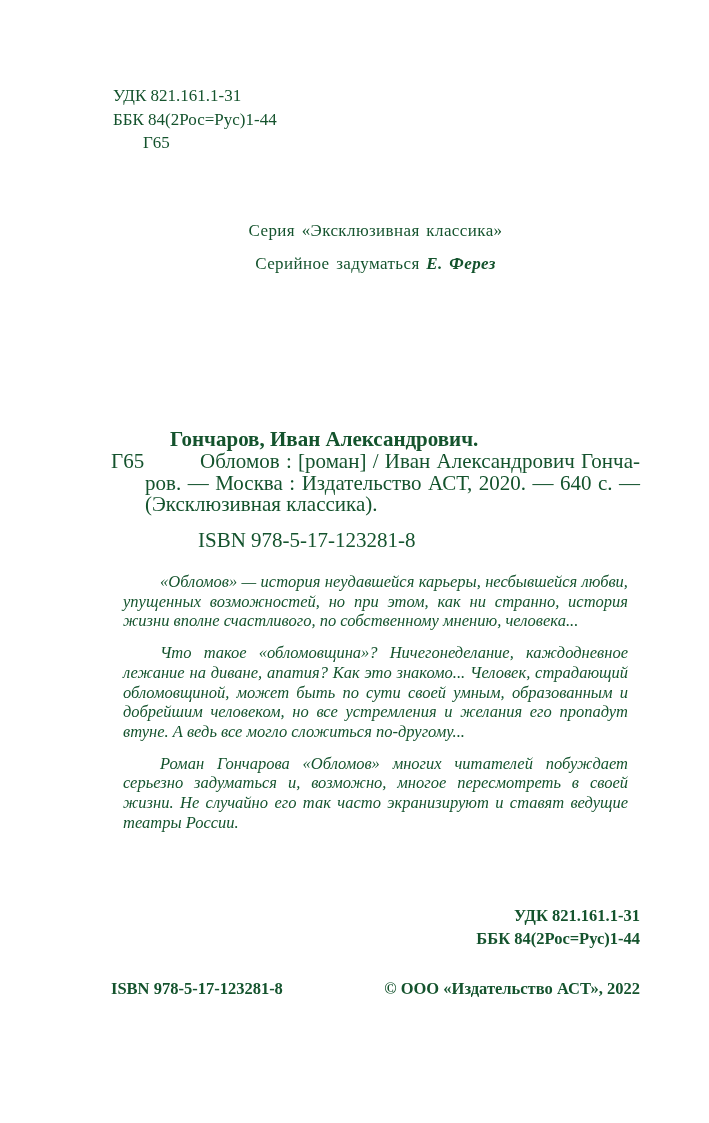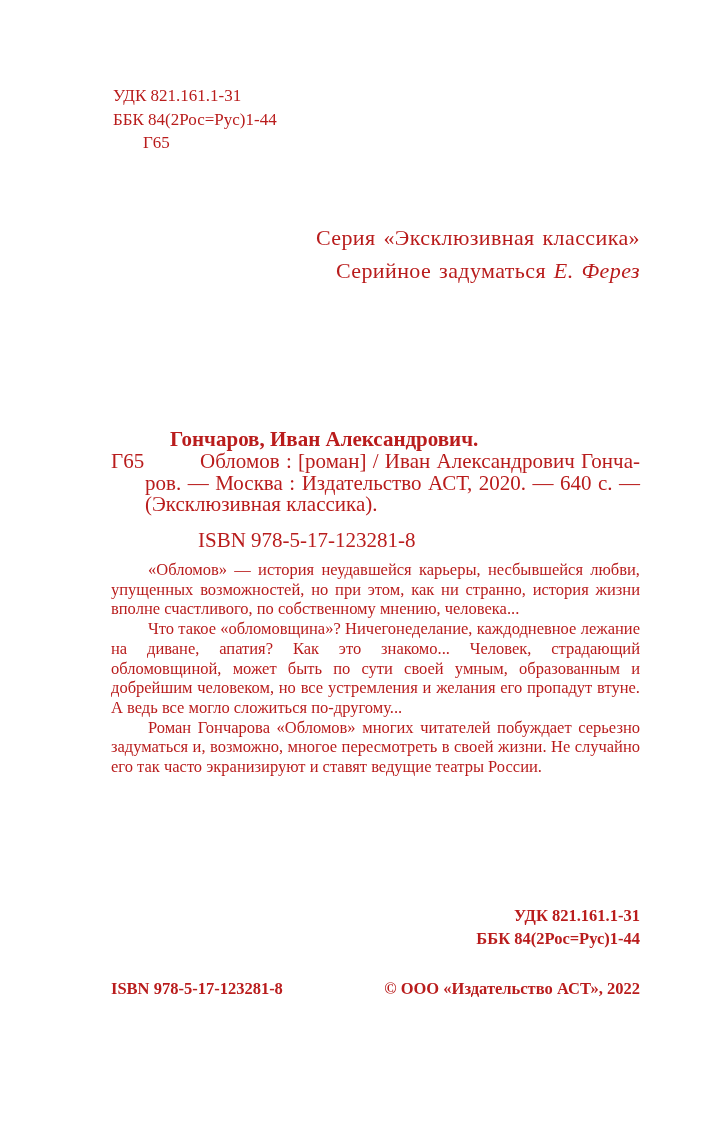--- a/index.html
+++ b/index.html
@@ -2,47 +2,47 @@
 <html><head>
 <meta charset="utf-8">
 <style>
   html, body { margin: 0; padding: 0; background: #e8e8e8; }
   .page {
     position: relative;
     width: 709px;
     height: 1123px;
     margin: 0 auto;
     background: #ffffff;
-    color: #b91c1c;
+    color: #14532d;
     font-family: "Liberation Serif", "DejaVu Serif", serif;
     overflow: hidden;
   }
   .header-codes {
     position: absolute;
     left: 113px;
     top: 84px;
     font-size: 17px;
     line-height: 23.5px;
     white-space: nowrap;
   }
   .header-codes .author-sign { margin-left: 30px; }
 
   .series-block {
     position: absolute;
     left: 111px;
-    top: 228px;
+    top: 221px;
     width: 529px;
-    text-align: right;
-    font-size: 22px;
+    text-align: center;
+    font-size: 17px;
     letter-spacing: 0.4px;
     word-spacing: 2px;
     line-height: 20px;
   }
   .series-design { margin-top: 13px; }
-  .italic { font-style: italic; }
+  .italic { font-style: italic; font-weight: bold; }
 
   .catalog-card {
     position: absolute;
     left: 111px;
     top: 429px;
     width: 529px;
     font-size: 21px;
     line-height: 21.8px;
   }
   .card-author { font-weight: bold; margin-left: 59px; }
@@ -57,21 +57,21 @@
 
   .annotation {
     position: absolute;
     left: 111px;
     top: 560px;
     width: 529px;
     font-size: 16.5px;
     line-height: 19.7px;
     text-align: justify;
   }
-  .annotation p { margin: 0; text-indent: 37px; }
+  .annotation p { margin: 12px; text-indent: 37px; font-style: italic; }
 
   .footer-codes {
     position: absolute;
     right: 69px;
     top: 904px;
     font-weight: bold;
     font-size: 16.5px;
     line-height: 23.2px;
     text-align: right;
     white-space: nowrap;

